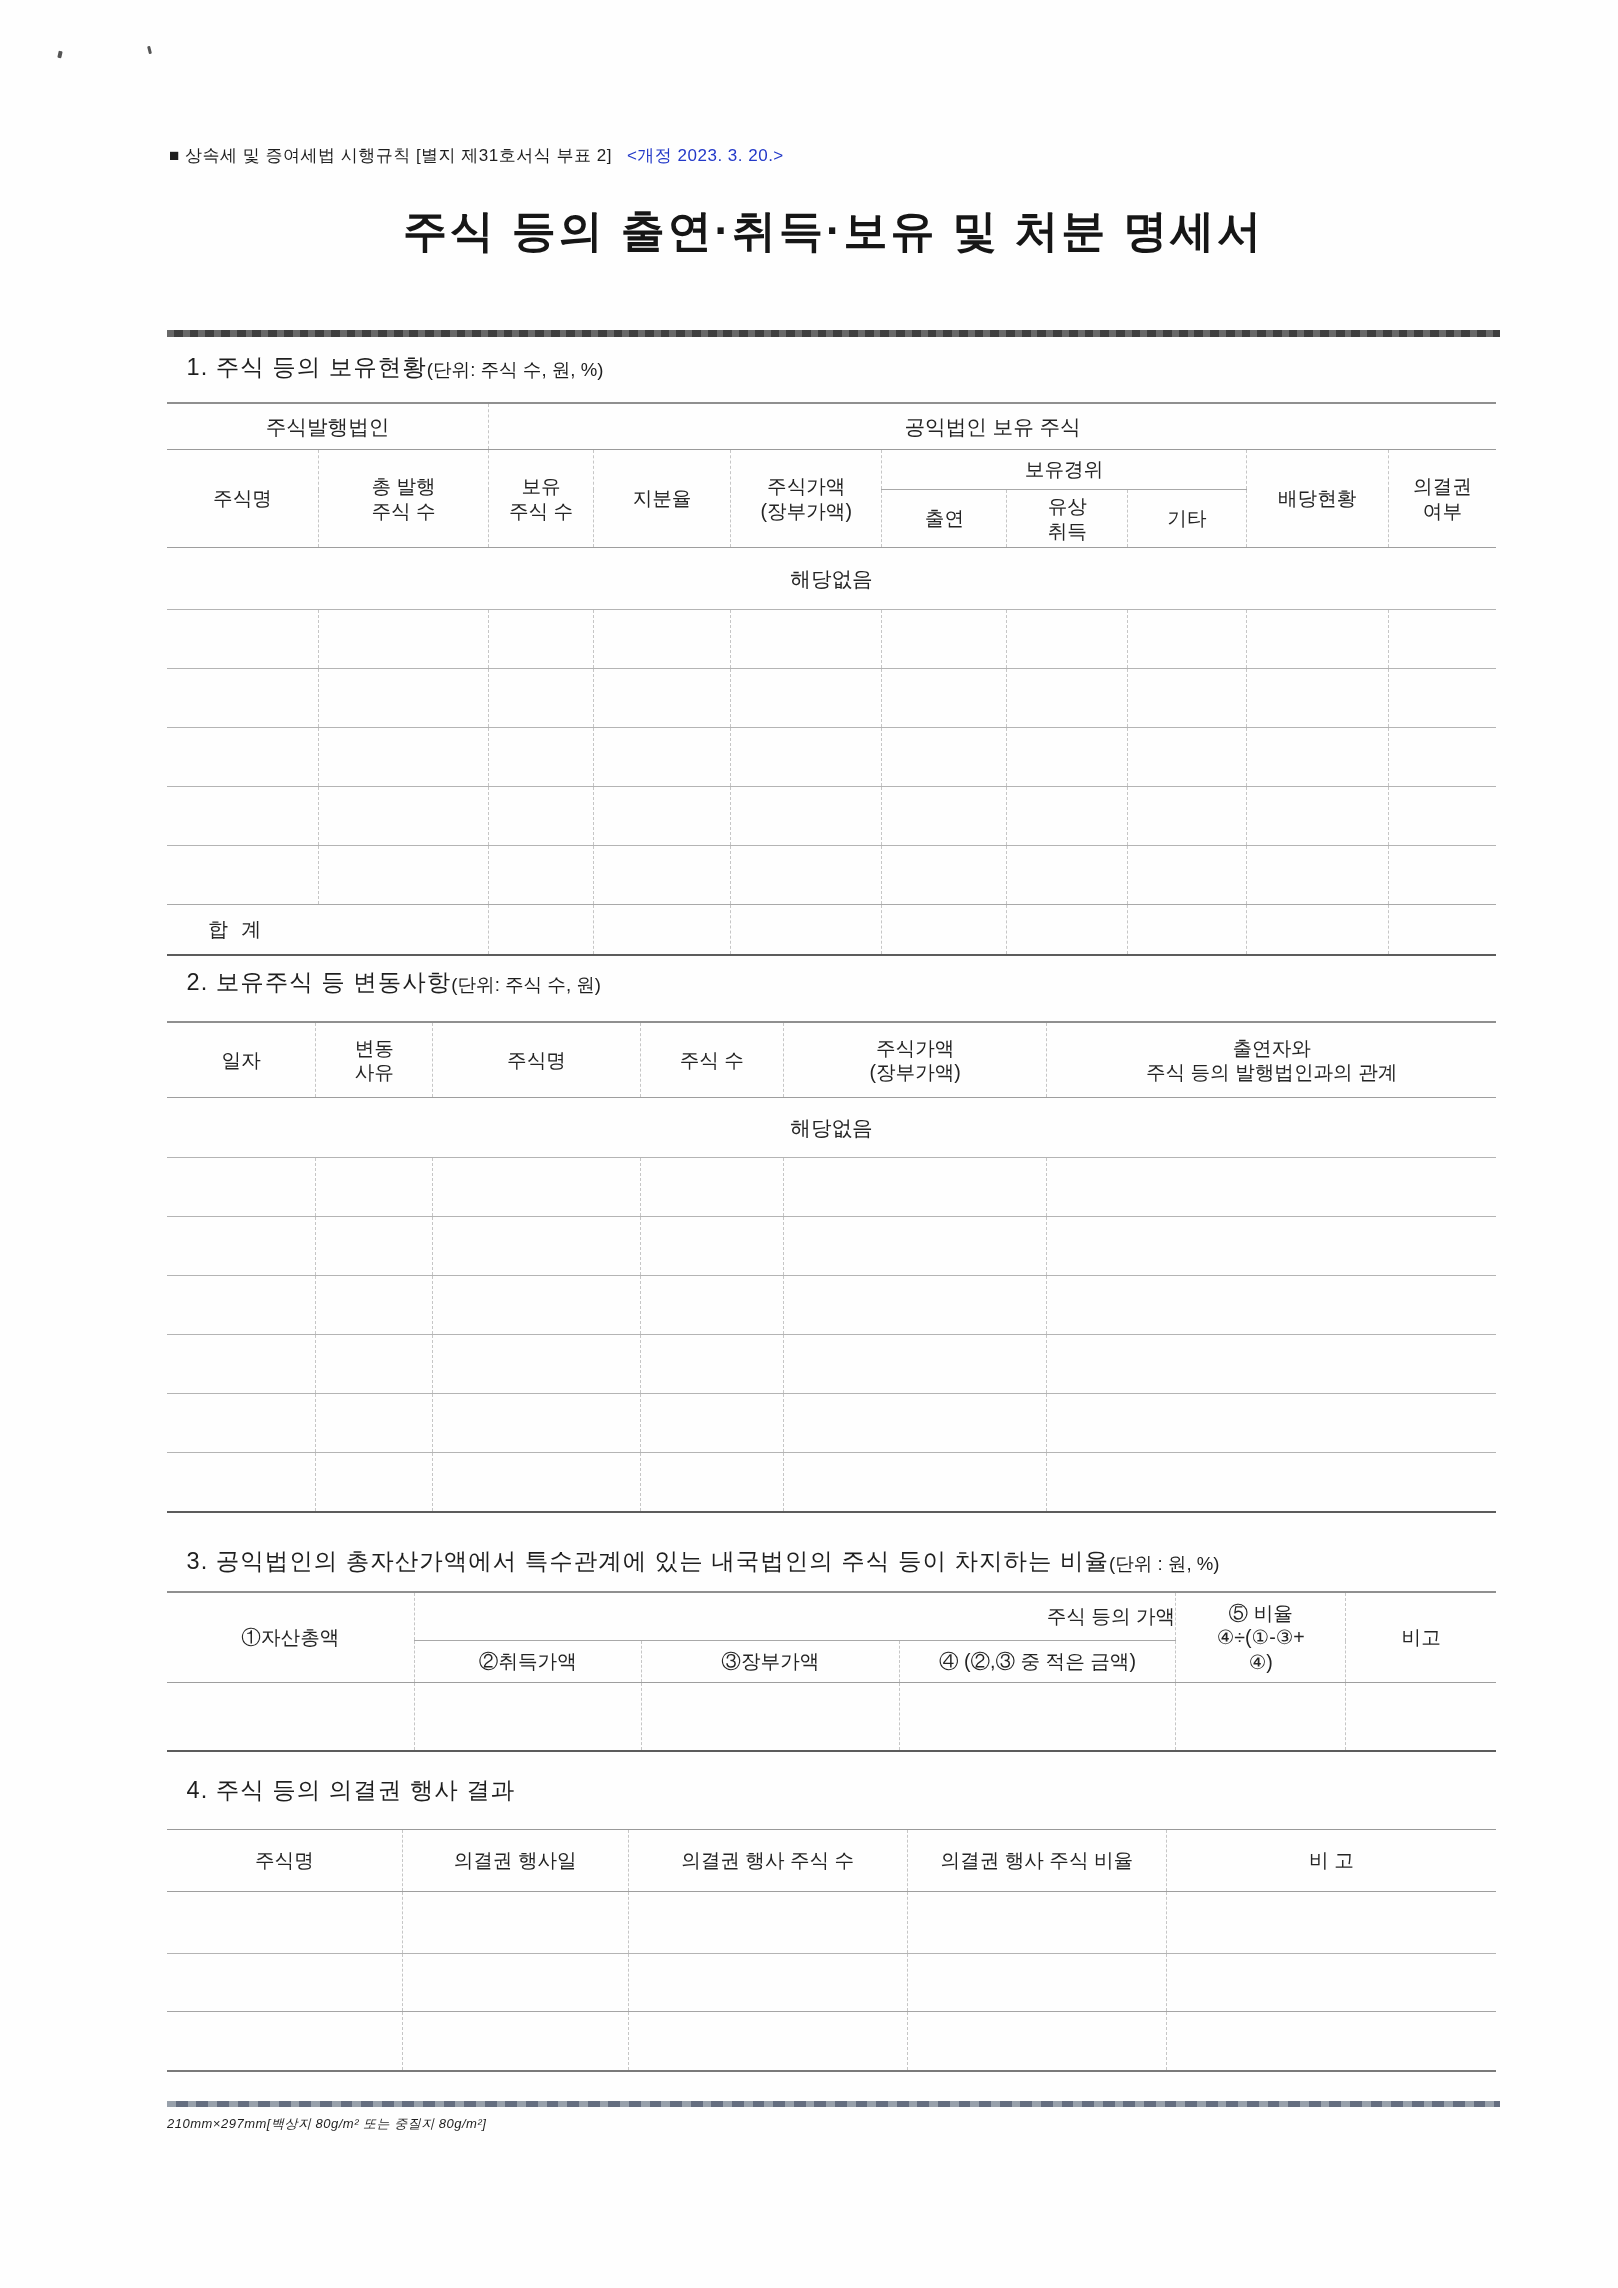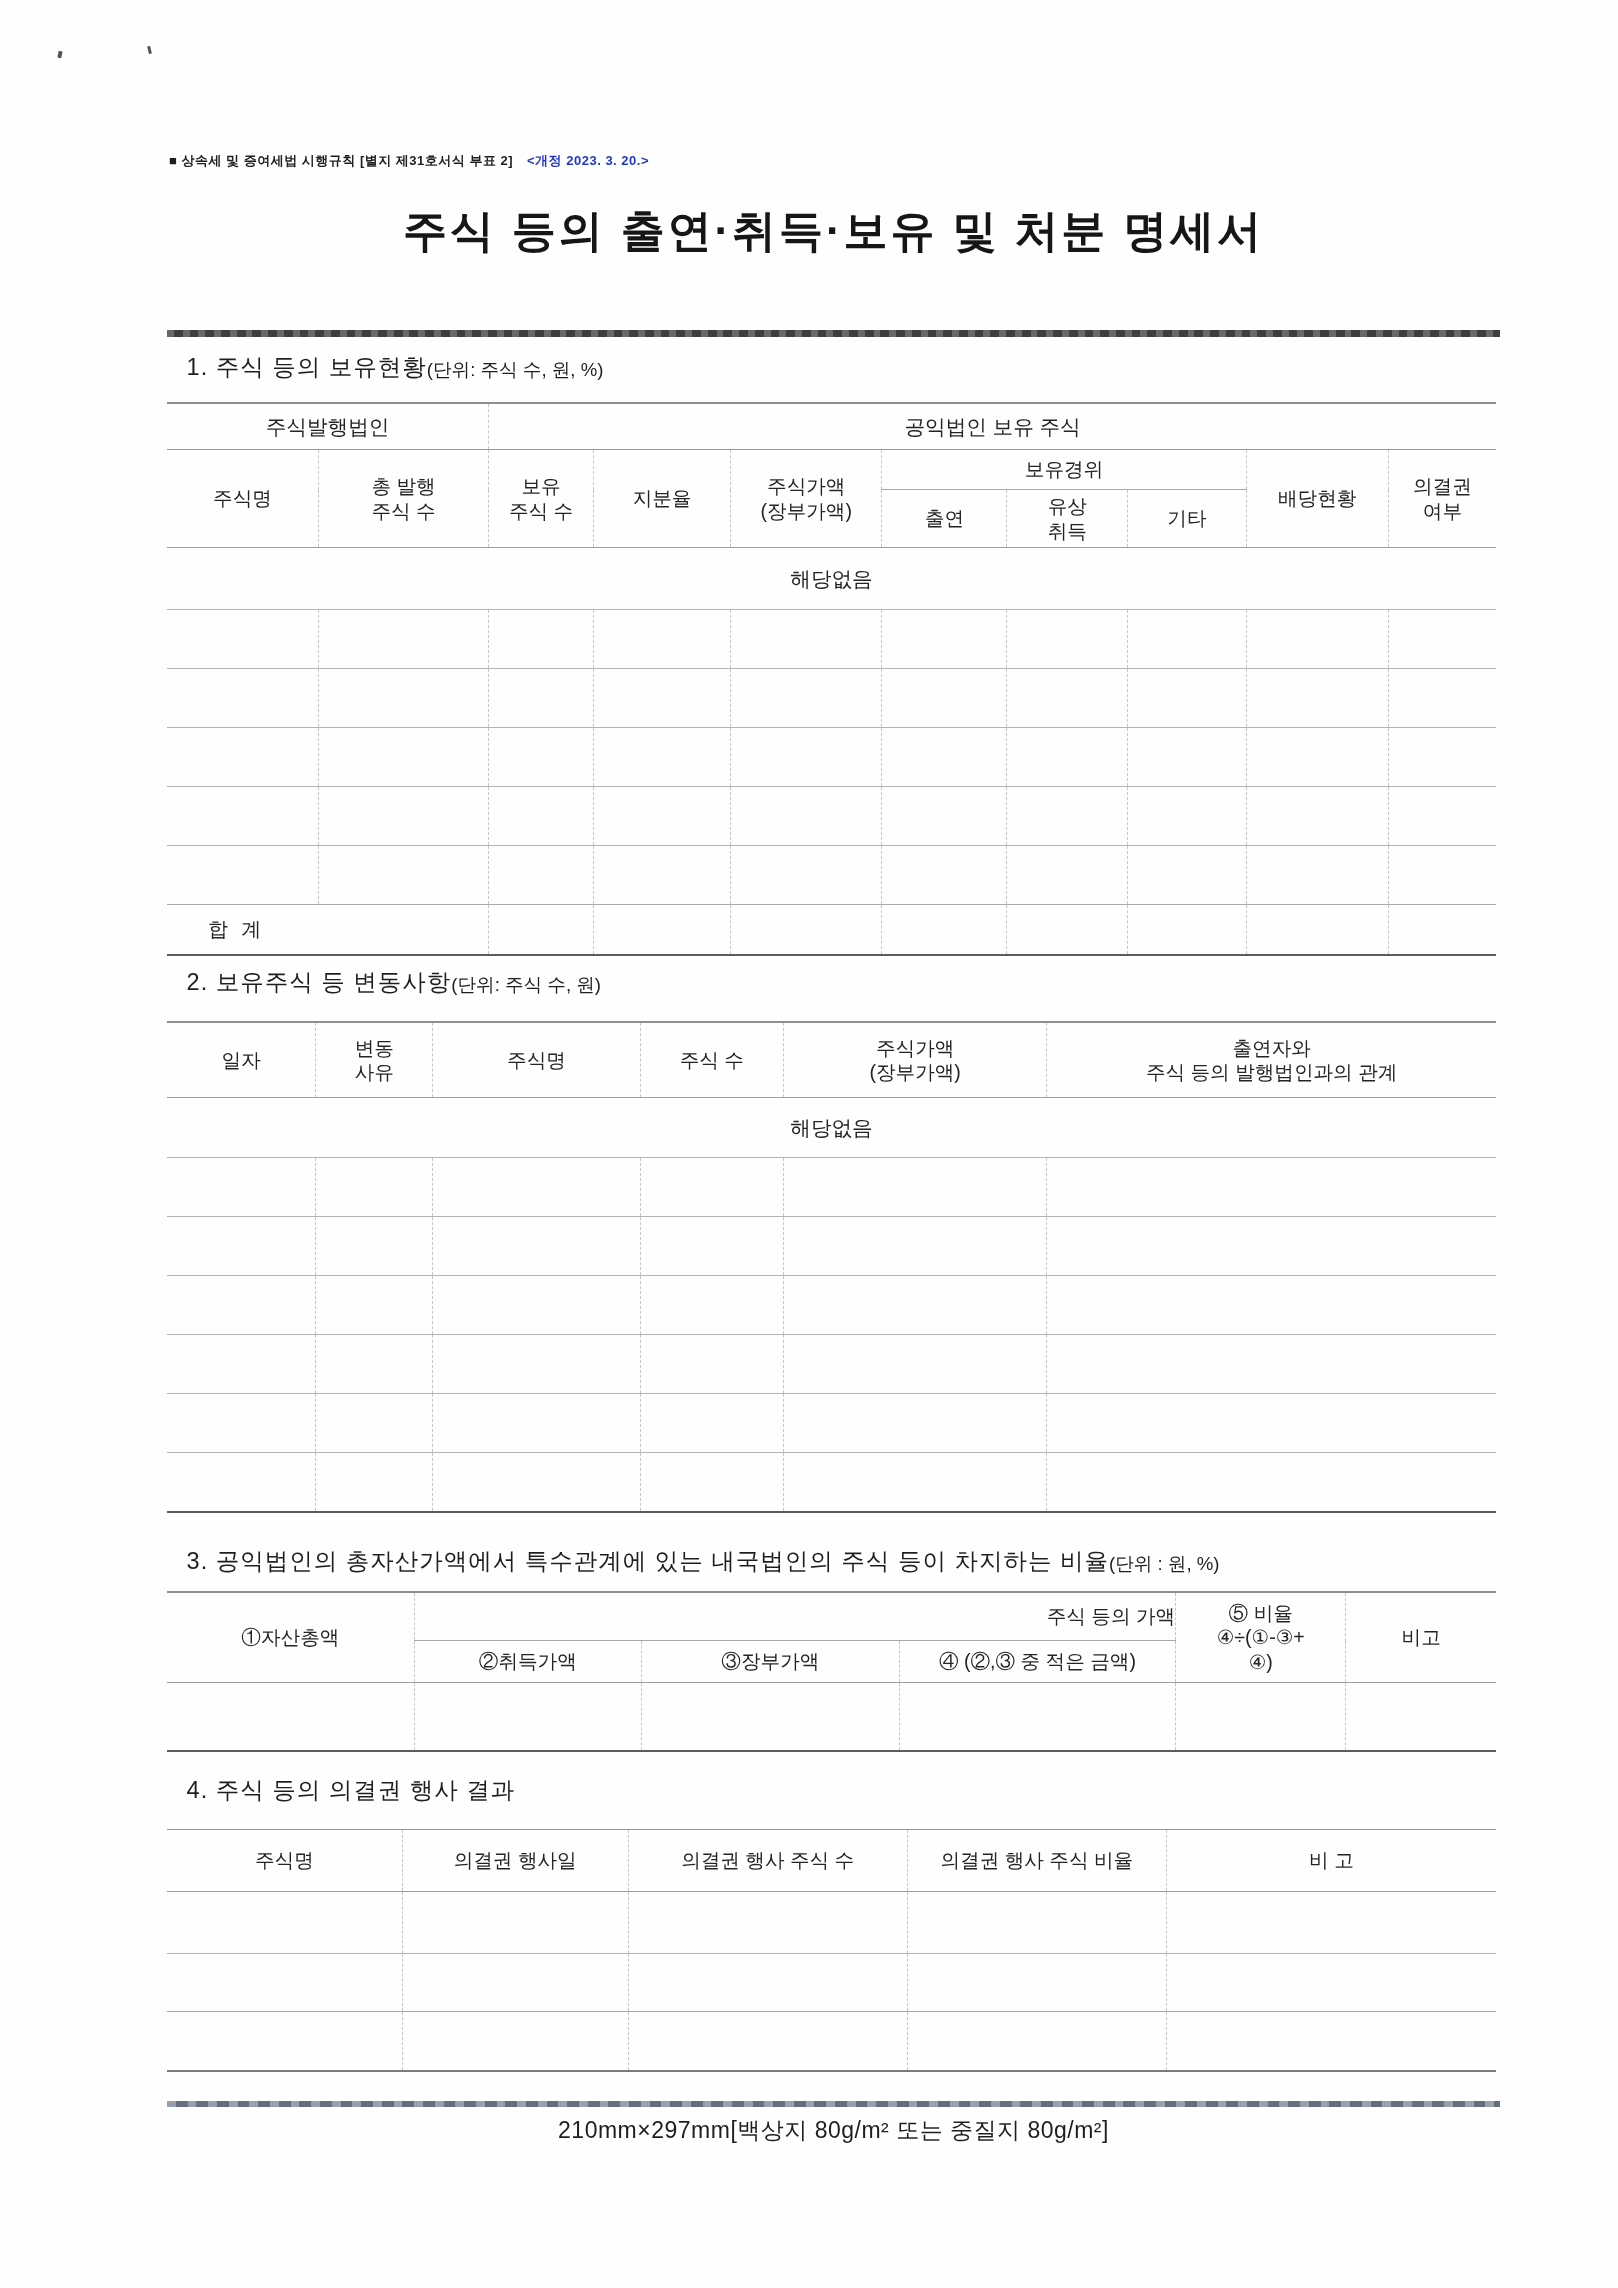--- a/index.html
+++ b/index.html
@@ -3,21 +3,21 @@
 <meta charset="utf-8">
 <style>
   html,body{margin:0;padding:0;background:#ffffff;}
   body{font-family:"Liberation Sans", sans-serif; color:#1e1e1e;}
   .page{position:relative;width:1618px;height:2289px;background:#fefefe;overflow:hidden;}
 
   .speck{position:absolute;background:#555;border-radius:1px;}
   .speck-a{left:58px;top:51px;width:3.9px;height:6.9px;transform:rotate(12deg);}
   .speck-b{left:148px;top:46px;width:2.9px;height:7.8px;transform:rotate(-14deg);}
 
-  .form-ref{position:absolute;left:169px;top:152px;font-size:13px;letter-spacing:0.5px;white-space:nowrap;font-weight:bold;}
+  .form-ref{position:absolute;left:169px;top:144px;font-size:17px;letter-spacing:0.5px;white-space:nowrap;}
   .form-ref .rev{color:var(--revision-blue,#2238c8);margin-left:9.8px;}
 
   .main-title{position:absolute;left:167px;top:202px;width:1333px;text-align:center;
     font-size:44px;font-weight:bold;letter-spacing:2.9px;color:#161616;}
 
   .inst-row{position:absolute;left:169px;top:285px;width:1331px;display:flex;
     justify-content:space-between;align-items:flex-end;}
   .inst-row .inst{font-size:17.6px;letter-spacing:0.5px;}
   .inst-row .side{font-size:18.6px;}
 
@@ -67,22 +67,22 @@
   
   #t4{top:1829px;border-top:1.5px solid #999999;border-bottom:2px solid #7a7a7a;}
   #t4 .r-head td{height:61px;font-size:19.6px;}
   #t4 .r-d1{border-top:1.5px solid #9e9e9e;} #t4 .r-d1 td{height:61px;}
   #t4 .r-d2{border-top:1px solid #b4b4b4;} #t4 .r-d2 td{height:57px;}
   #t4 .r-d3{border-top:1px solid #a5a5a5;} #t4 .r-d3 td{height:58px;}
 
   .bar-bottom{position:absolute;left:167px;top:2101px;width:1333px;height:5.9px;
     background:var(--rule-bottom-blue,#76818f);
     background-image:repeating-linear-gradient(90deg,rgba(255,255,255,.25) 0 8.8px,rgba(0,0,40,.15) 8.8px 20.6px);}
-  .paper-spec{position:absolute;left:167px;top:2115px;width:1333px;text-align:center;
-    font-size:23px;letter-spacing:0.5px;}
+  .paper-spec{position:absolute;left:167px;top:2115px;width:1333px;text-align:left;
+    font-size:13px;letter-spacing:0.5px;font-style:italic;}
 </style>
 </head>
 <body>
 
 <div class="page">
 
   <div class="speck speck-a"></div>
   <div class="speck speck-b"></div>
 
   <div class="form-ref">

